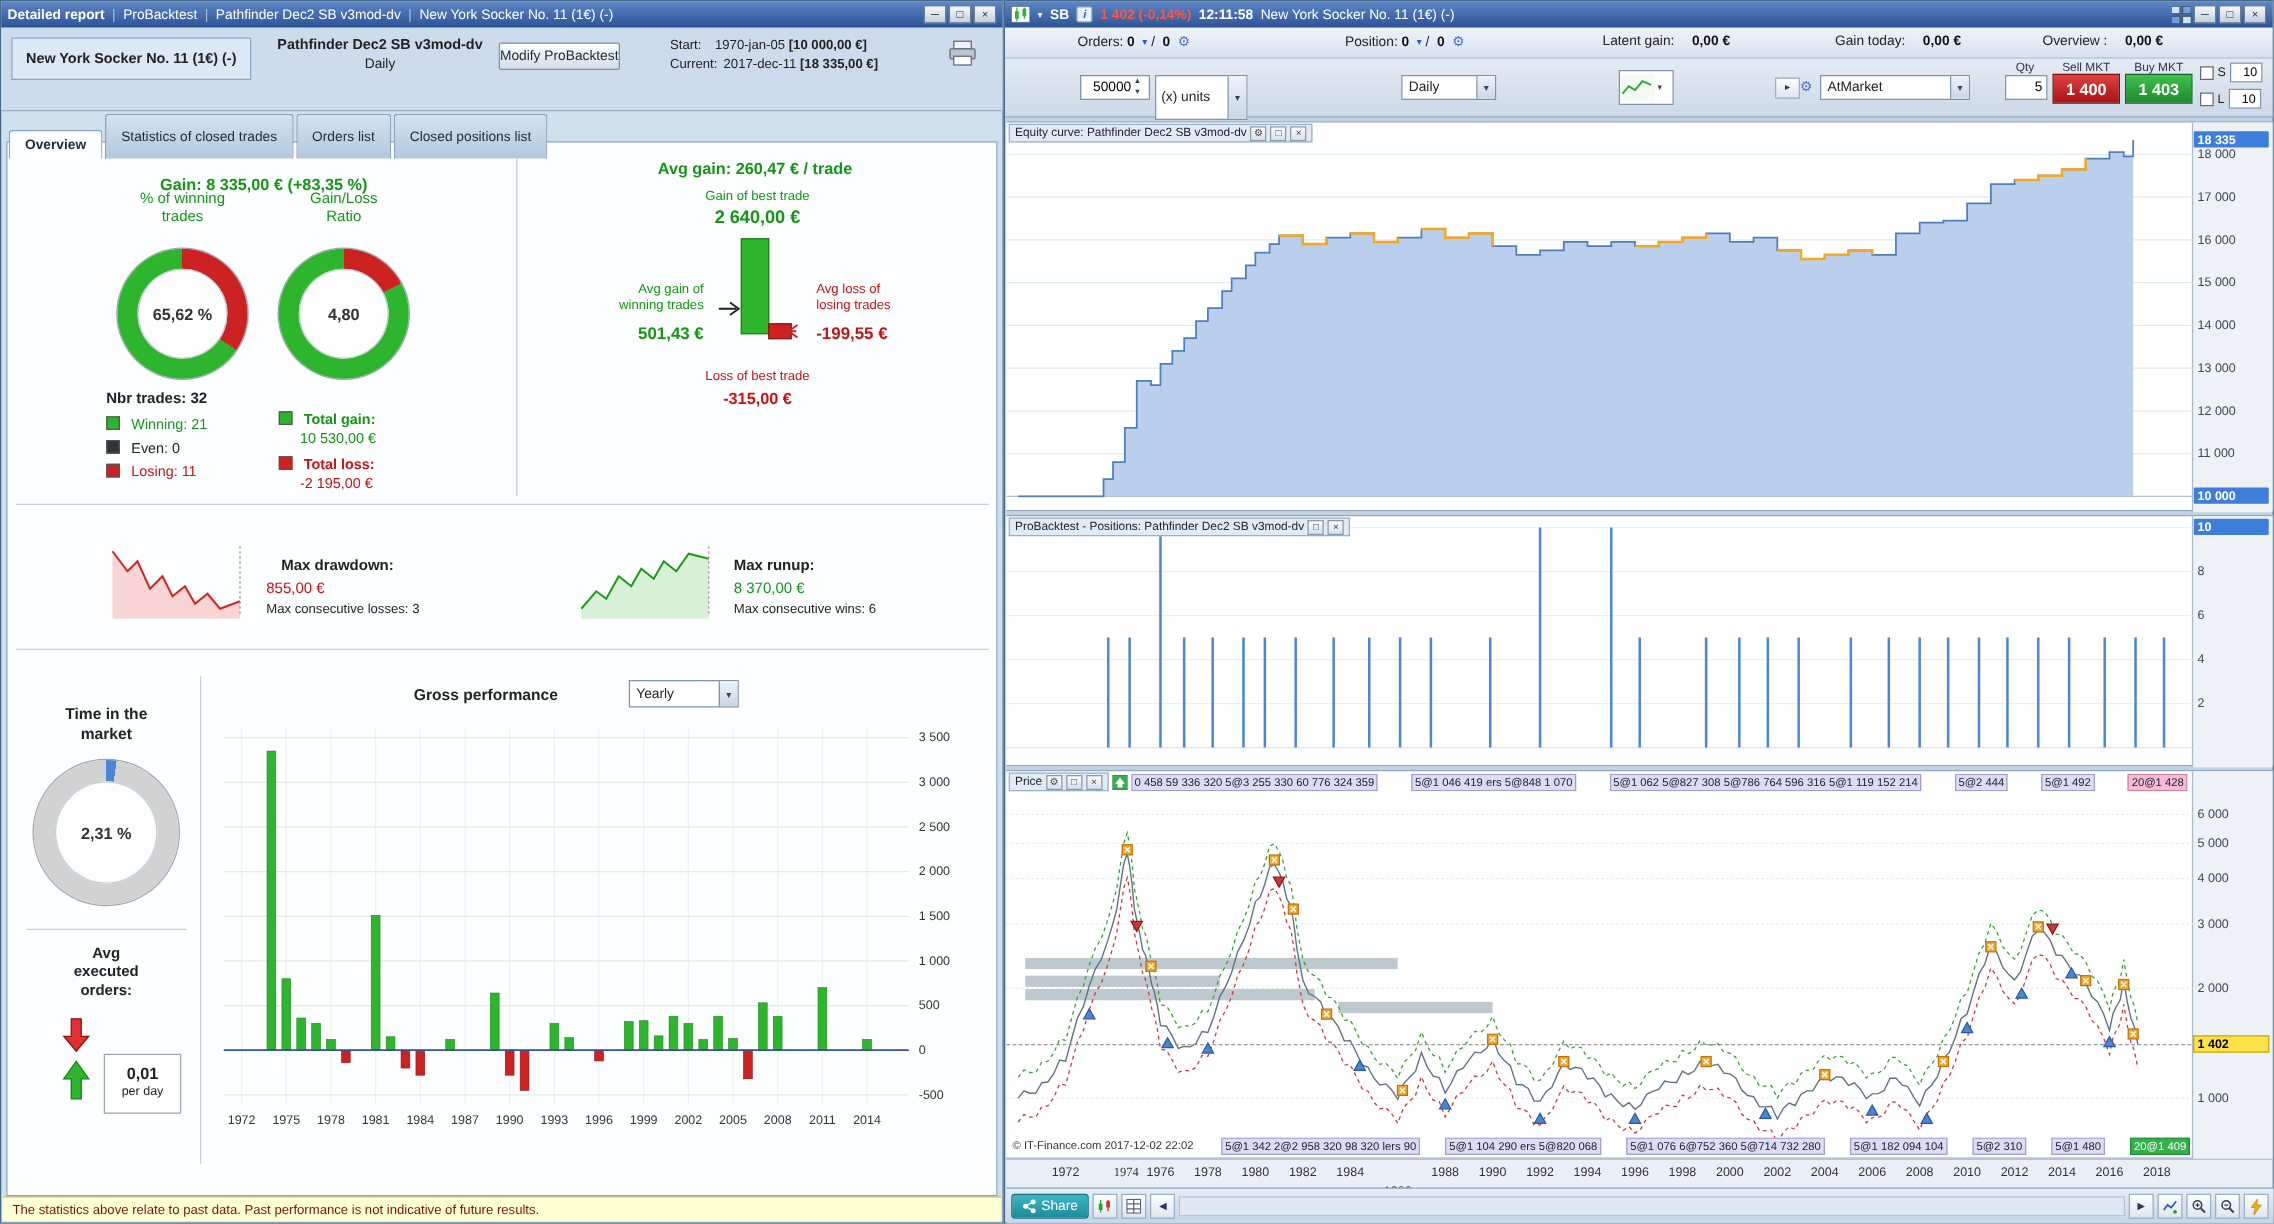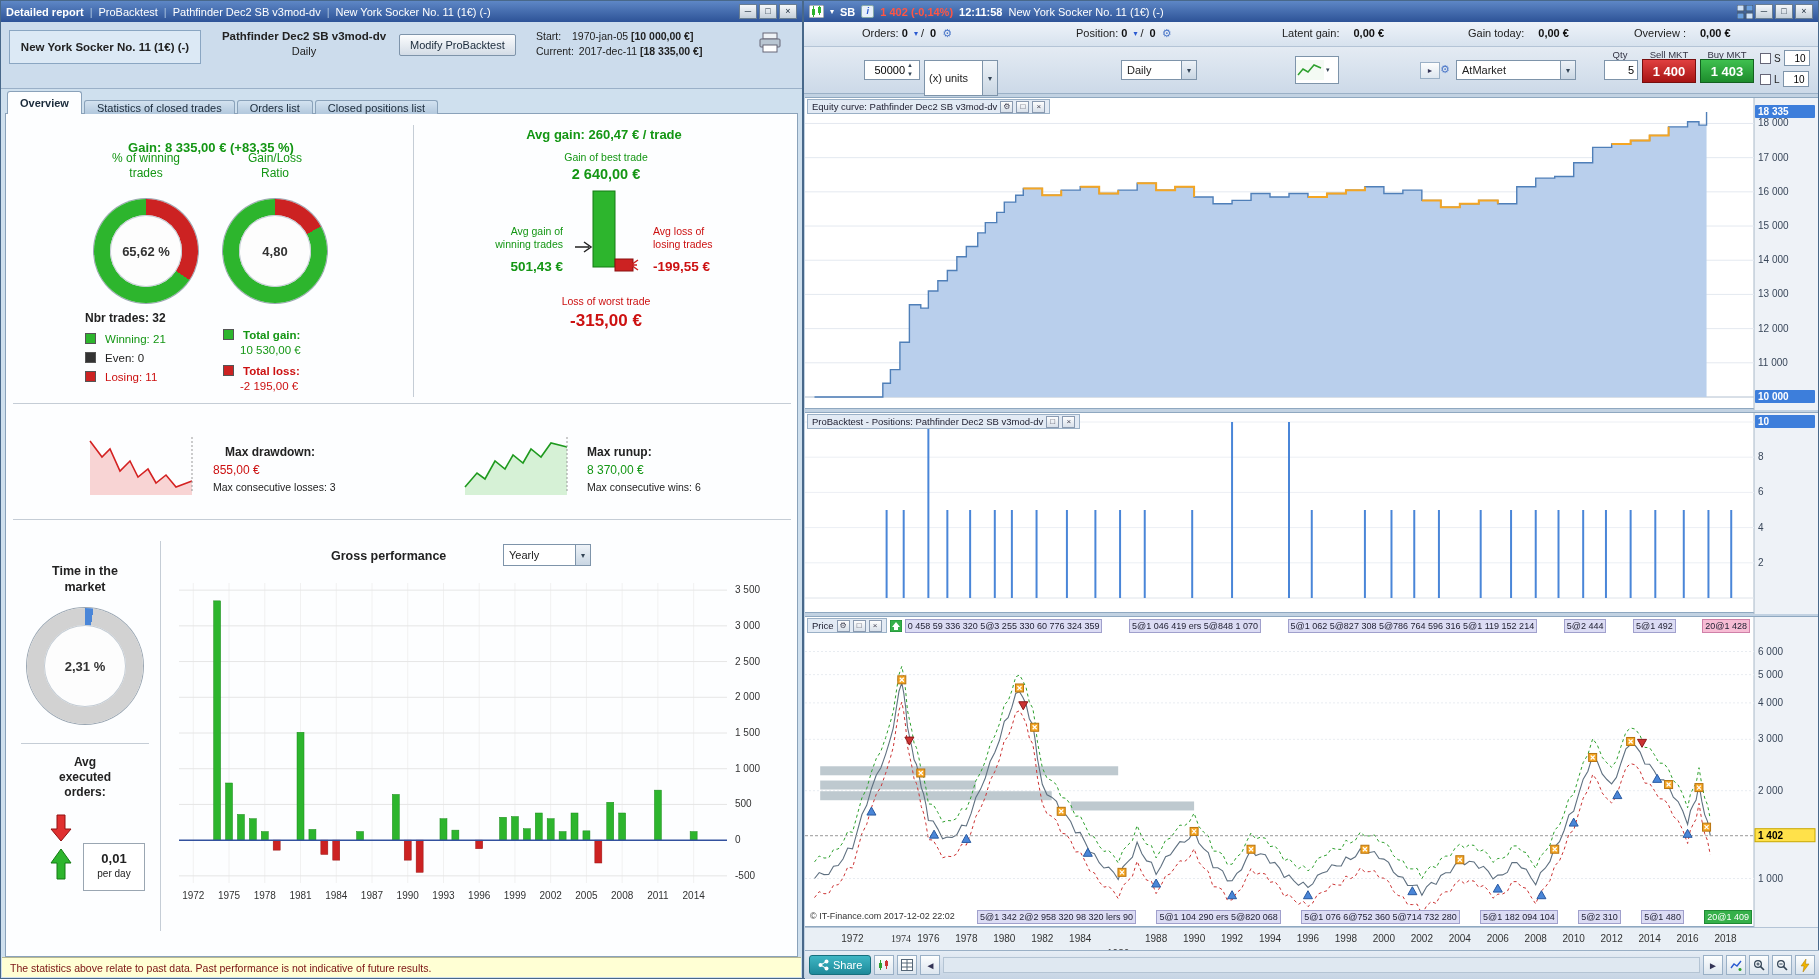--- a/index.html
+++ b/index.html
@@ -7,32 +7,32 @@
   body{font-family:"Liberation Sans","DejaVu Sans",sans-serif;background:#8fa0ae;position:relative;overflow:hidden;font-size:11px;color:#222;}
   svg{font-family:"Liberation Sans","DejaVu Sans",sans-serif;}
   .win{position:absolute;top:0;height:979px;}
   #report-win{left:0;width:803px;background:#cfe0ee;border:1px solid #48688a;}
   #terminal-win{left:803px;width:1016px;background:#c2d2e2;border:1px solid #48688a;}
   .titlebar{position:absolute;top:0;left:0;right:0;height:21px;background:linear-gradient(#5e87c6,#2d5397);color:#fff;display:flex;align-items:center;padding:0 5px;gap:6px;font-size:11px;white-space:nowrap;z-index:20;}
   .tb-sep{color:#a8c0dc;}
   .winbtns{margin-left:auto;display:flex;gap:2px;align-items:center;}
   .winbtn{width:18px;height:15px;background:linear-gradient(#f6f8fa,#c4cfda);border:1px solid #6a7e92;color:#1a2a3a;font-size:9px;line-height:13px;text-align:center;}
   .bold{font-weight:bold;}
-  .btn3d{background:linear-gradient(#fcfdfe,#d3dce6);border:1px solid #7e94aa;border-radius:2px;font-size:11px;color:#1a2a3a;padding:0 10px;font-family:inherit;height:22px;}
+  .btn3d{background:linear-gradient(#fcfdfe,#d3dce6);border:1px solid #7e94aa;border-radius:2px;font-size:11px;color:#1a2a3a;padding:0 0;font-family:inherit;height:22px;}
   .field{border:1px solid #7e94aa;background:#fff;font-size:11px;font-family:inherit;padding:0 3px;}
   .abs{position:absolute;}
   .green{color:#149614;}
   .red{color:#cc1111;}
   .hr{position:absolute;height:1px;background:#c5cdd6;}
   .vr{position:absolute;width:1px;background:#c5cdd6;}
   .donut{border-radius:50%;position:absolute;box-shadow:0 0 0 1px #9aa6b2;}
   .donut-hole{position:absolute;left:16px;top:16px;right:16px;bottom:16px;background:#fdfdfd;border-radius:50%;display:flex;align-items:center;justify-content:center;font-weight:bold;color:#333;font-size:13px;box-shadow:inset 0 0 0 1px #c4ccd4;}
   .legend-sq{display:inline-block;width:11px;height:11px;border:1px solid #555;vertical-align:-1px;margin-right:6px;}
   .tabstrip{position:absolute;left:6px;top:90px;display:flex;gap:2px;align-items:flex-end;z-index:5;}
-  .tab{height:14px;padding:0 12px;display:flex;align-items:center;font-size:11px;background:linear-gradient(#d3e2f0,#b2c8dd);border:1px solid #8aa2ba;border-bottom:none;border-radius:3px 3px 0 0;color:#1a2a3a;}
+  .tab{height:36px;padding:0 12px;display:flex;align-items:center;font-size:11px;background:linear-gradient(#d3e2f0,#b2c8dd);border:1px solid #8aa2ba;border-bottom:none;border-radius:3px 3px 0 0;color:#1a2a3a;}
   .tab.active{background:#fdfeff;font-weight:bold;height:23px;}
   .contentbg{position:absolute;left:4px;right:4px;top:112px;bottom:21px;background:#fdfeff;border:1px solid #8aa2ba;}
   .statusbar{position:absolute;left:1px;right:1px;bottom:1px;height:20px;background:#ffffd4;border-top:1px solid #b8b890;color:#7a1212;font-size:10.5px;display:flex;align-items:center;padding:0 8px;}
   .rheader{position:absolute;top:21px;left:0;right:0;height:67px;background:#ccdcec;border-bottom:1px solid #9ab0c8;}
   .instr-box{position:absolute;left:8px;top:8px;width:192px;height:34px;background:#dce9f5;border:1px solid #8aa6c2;display:flex;align-items:center;justify-content:center;font-weight:bold;font-size:11.5px;text-align:center;}
   .panel{position:absolute;left:1px;width:1013px;background:#fff;border-top:1px solid #8fa8c0;border-bottom:1px solid #8fa8c0;}
   .ptab{position:absolute;height:15px;background:#e2eaf4;border:1px solid #9ab0c6;display:flex;align-items:center;gap:3px;padding:0 4px;font-size:9.5px;color:#223;z-index:6;white-space:nowrap;}
   .pticon{width:13px;height:12px;border:1px solid #8a9ab0;background:linear-gradient(#fdfdfd,#d8e0ea);font-size:8px;line-height:10px;text-align:center;color:#445;}
   .chip{display:inline-block;background:#dcdcf4;border:1px solid #a0a0cc;color:#223;font-size:9px;padding:0 2px;line-height:12px;white-space:nowrap;}
   .chip.pink{background:#f7bcd4;border-color:#d080a8;}
@@ -159,22 +159,22 @@
   <div class="abs green" style="left:420px;top:224px;width:142px;text-align:right;font-size:10.5px;line-height:13px;">
     <div>Avg gain of</div>
       <div>winning trades</div>
   </div>
   <div class="abs green bold" style="left:420px;top:258px;width:142px;text-align:right;font-size:13.5px;">501,43 €</div>
   <div class="abs red" style="left:652px;top:224px;width:130px;font-size:10.5px;line-height:13px;">
     <div>Avg loss of</div>
       <div>losing trades</div>
   </div>
   <div class="abs red bold" style="left:652px;top:258px;width:130px;font-size:13.5px;">-199,55 €</div>
-  <div class="abs red" style="left:480px;top:294px;width:250px;text-align:center;font-size:10.5px;">Loss of worst trade</div>
-  <div class="abs red bold" style="left:480px;top:310px;width:250px;text-align:center;font-size:17px;">-315,00 €</div>
+  <div class="abs red" style="left:480px;top:294px;width:250px;text-align:center;font-size:10.5px;">Loss of best trade</div>
+  <div class="abs red bold" style="left:480px;top:310px;width:250px;text-align:center;font-size:13px;">-315,00 €</div>
 
   <div class="hr" style="left:12px;top:402px;width:778px;"></div>
 
   <svg class="abs" style="left:87px;top:432px;" width="110" height="64" viewBox="0 0 110 64">
     <path d="M2,8 L14,24 22,16 32,38 42,28 50,44 60,36 68,50 78,42 88,54 104,48 L104,62 L2,62 Z" fill="#f6c6c6" opacity="0.75"></path>
     <path d="M2,8 L14,24 22,16 32,38 42,28 50,44 60,36 68,50 78,42 88,54 104,48" fill="none" stroke="#d42222" stroke-width="1.6"></path>
     <line x1="104" y1="4" x2="104" y2="60" stroke="#999" stroke-dasharray="2,2"></line>
   </svg>
   <div class="abs bold" style="left:224px;top:444px;font-size:12px;">Max drawdown:</div>
   <div class="abs red" style="left:212px;top:462px;font-size:12px;">855,00 €</div>

